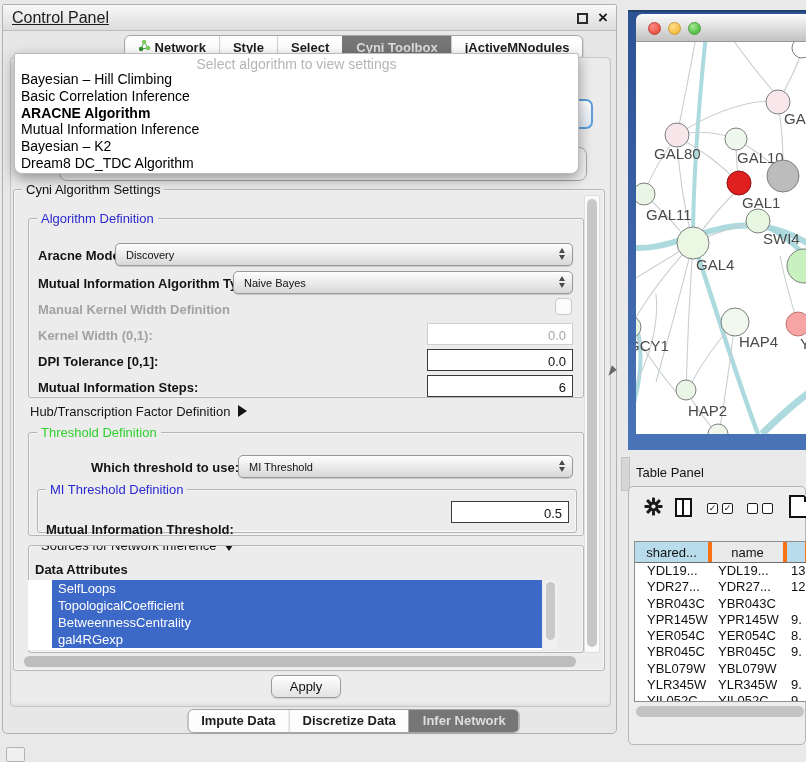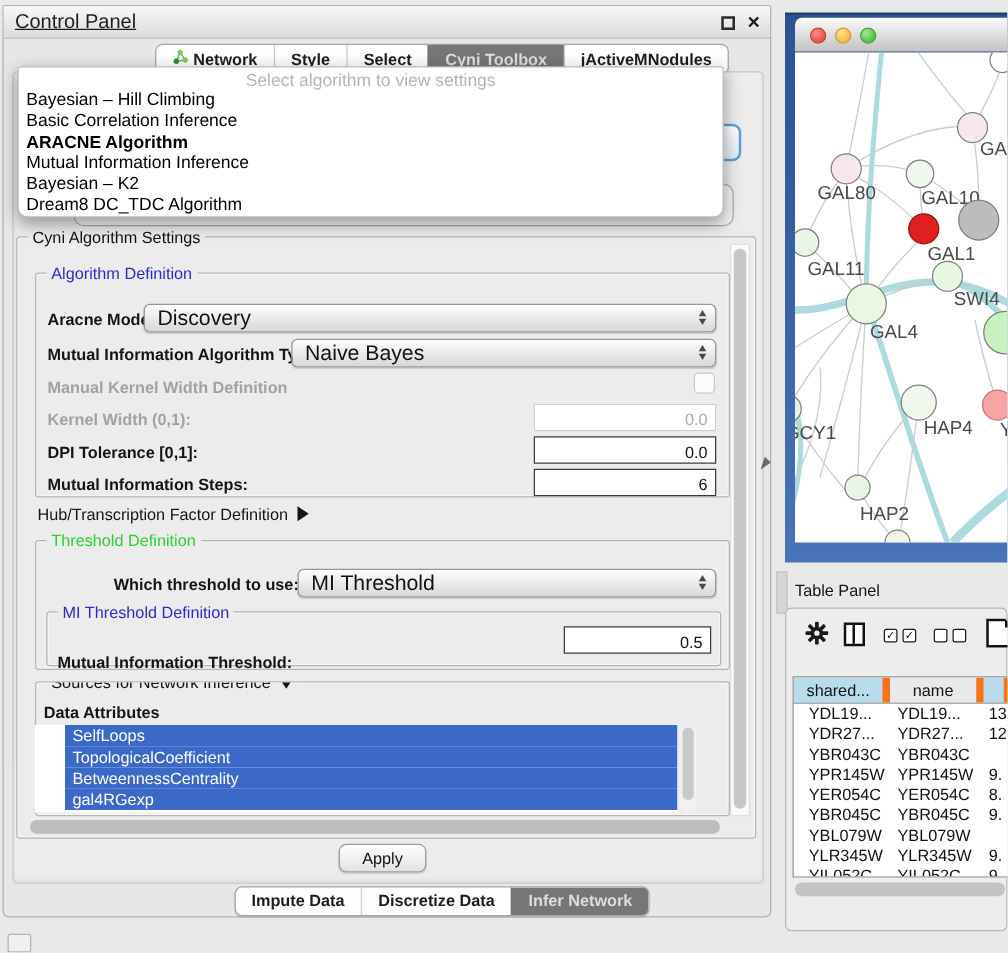--- a/index.html
+++ b/index.html
@@ -77,21 +77,21 @@
   .glabel.blue  { color:var(--lbl-blue,#2a2ad0); }
   .glabel.green { color:var(--lbl-green,#2fd02f); }
   #settings-grp { left:10px; top:184px; width:592px; height:482px; }
   .lbl { position:absolute; font-size:13px; font-weight:bold; color:#141414; white-space:nowrap; }
   .lbl.dis { color:#a2a2a2; }
   .lbl.norm { font-weight:normal; }
   .combo {
     position:absolute; height:23px;
     border:1px solid #989898; border-radius:5px;
     background:linear-gradient(#fefefe,#e9e9e9 55%,#d8d8d8);
-    font-size:17px; color:#111; display:flex; align-items:center;
+    font-size:11px; color:#111; display:flex; align-items:center;
     padding-left:10px; box-shadow:0 1px 1px rgba(0,0,0,.15);
   }
   .combo .arrows { position:absolute; right:7px; top:4px; display:flex; flex-direction:column; gap:2px; }
   .arr-up { width:0; height:0; border-left:3.5px solid transparent; border-right:3.5px solid transparent; border-bottom:5px solid #4a4a4a; }
   .arr-dn { width:0; height:0; border-left:3.5px solid transparent; border-right:3.5px solid transparent; border-top:5px solid #4a4a4a; }
   .field {
     position:absolute; height:22px; background:#fff;
     border:1.5px solid #3a3a3a; font-size:13px; color:#111;
     text-align:right; padding:3px 6px 0 0;
   }
@@ -156,21 +156,21 @@
   }
   .tb-icon { position:absolute; top:12px; }
   #tw-split { left:46px; top:11px; width:17px; height:19px; border:2px solid #111; background:#fff; }
   #tw-split::after { content:""; position:absolute; left:5px; top:0; bottom:0; width:2px; background:#111; }
   .cb-pair { position:absolute; top:16px; display:flex; gap:4px; }
   .cb { width:11px; height:11px; border:1.5px solid #1c1c1c; border-radius:2px; background:#fff; font-size:9px; line-height:9px; text-align:center; color:#111; }
   #tw-doc { left:160px; top:8px; width:22px; height:23px; border:2px solid #111; background:#fff; }
   #tw-doc::after { content:""; position:absolute; right:-2px; top:-2px; border-top:7px solid #ededed; border-left:7px solid #111; }
   #tw-table { position:absolute; left:5px; top:54px; width:176px; height:161px; background:#fff; border:1px solid #8f8f8f; overflow:hidden; }
   .th-row { display:flex; height:21px; border-bottom:1px solid #6f6f6f; font-size:13px; }
-  .th-cell { border-right:6px solid #f97316; display:flex; align-items:center; justify-content:center; background:#e9e9e9; }
+  .th-cell { border-right:4px solid #f97316; display:flex; align-items:center; justify-content:center; background:#e9e9e9; }
   .th-cell.hl { background:var(--hdr-blue,#b9dcec); }
   .tr-row { display:flex; height:16.3px; font-size:13px; background:#fff; }
   .td { overflow:hidden; white-space:nowrap; }
   .td.c1 { width:77px; padding-left:12px; }
   .td.c2 { width:75px; padding-left:6px; }
   .td.c3 { flex:1; padding-left:4px; }
   #tw-hscroll { position:absolute; left:5px; top:218px; width:173px; height:13px; }
   #tw-hscroll .hthumb { left:2px; top:1px; width:168px; background:#c3c3c3; }
 </style>
 </head>

